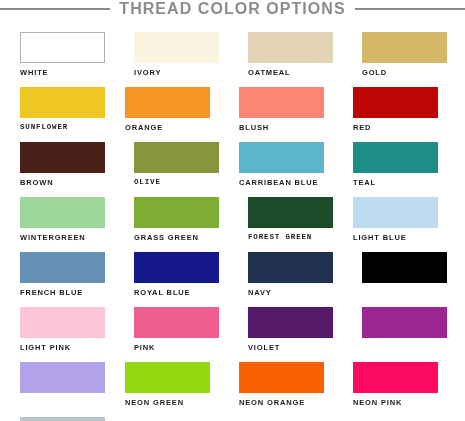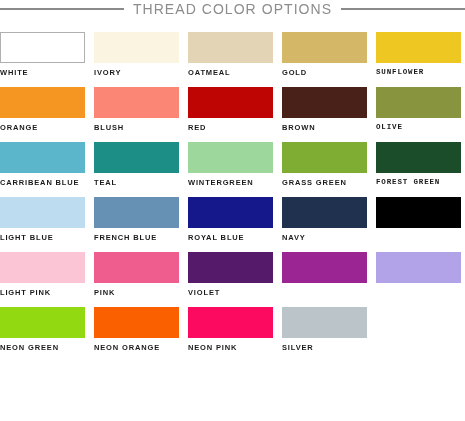--- a/index.html
+++ b/index.html
@@ -30,41 +30,42 @@
     margin: 0 0 14px 0;
   }
   .header .rule {
     flex: 1 1 auto;
     height: 2px;
     background: #8a8a8a;
   }
   .header .title {
     flex: 0 0 auto;
     padding: 0 9px;
-    font-size: 14px;
-    font-weight: normal;
+    font-size: 16px;
+    font-weight: bold;
     letter-spacing: 1.05px;
     color: #8c8c8c;
     white-space: nowrap;
     line-height: 12px;
     text-transform: uppercase;
   }
 
   
   .grid {
     display: flex;
     flex-wrap: wrap;
     width: 465px;
     box-sizing: border-box;
   }
   .cell {
     width: 85px;
     margin-right: 9px;
     margin-bottom: 9px;
     box-sizing: border-box;
+    margin-left: 20px;
   }
   .cell.last-col {
     margin-right: 0;
     font-family: Liberation Mono, monospace;
   }
   .swatch {
     width: 85px;
     height: 31px;
     box-sizing: border-box;
     display: block;

